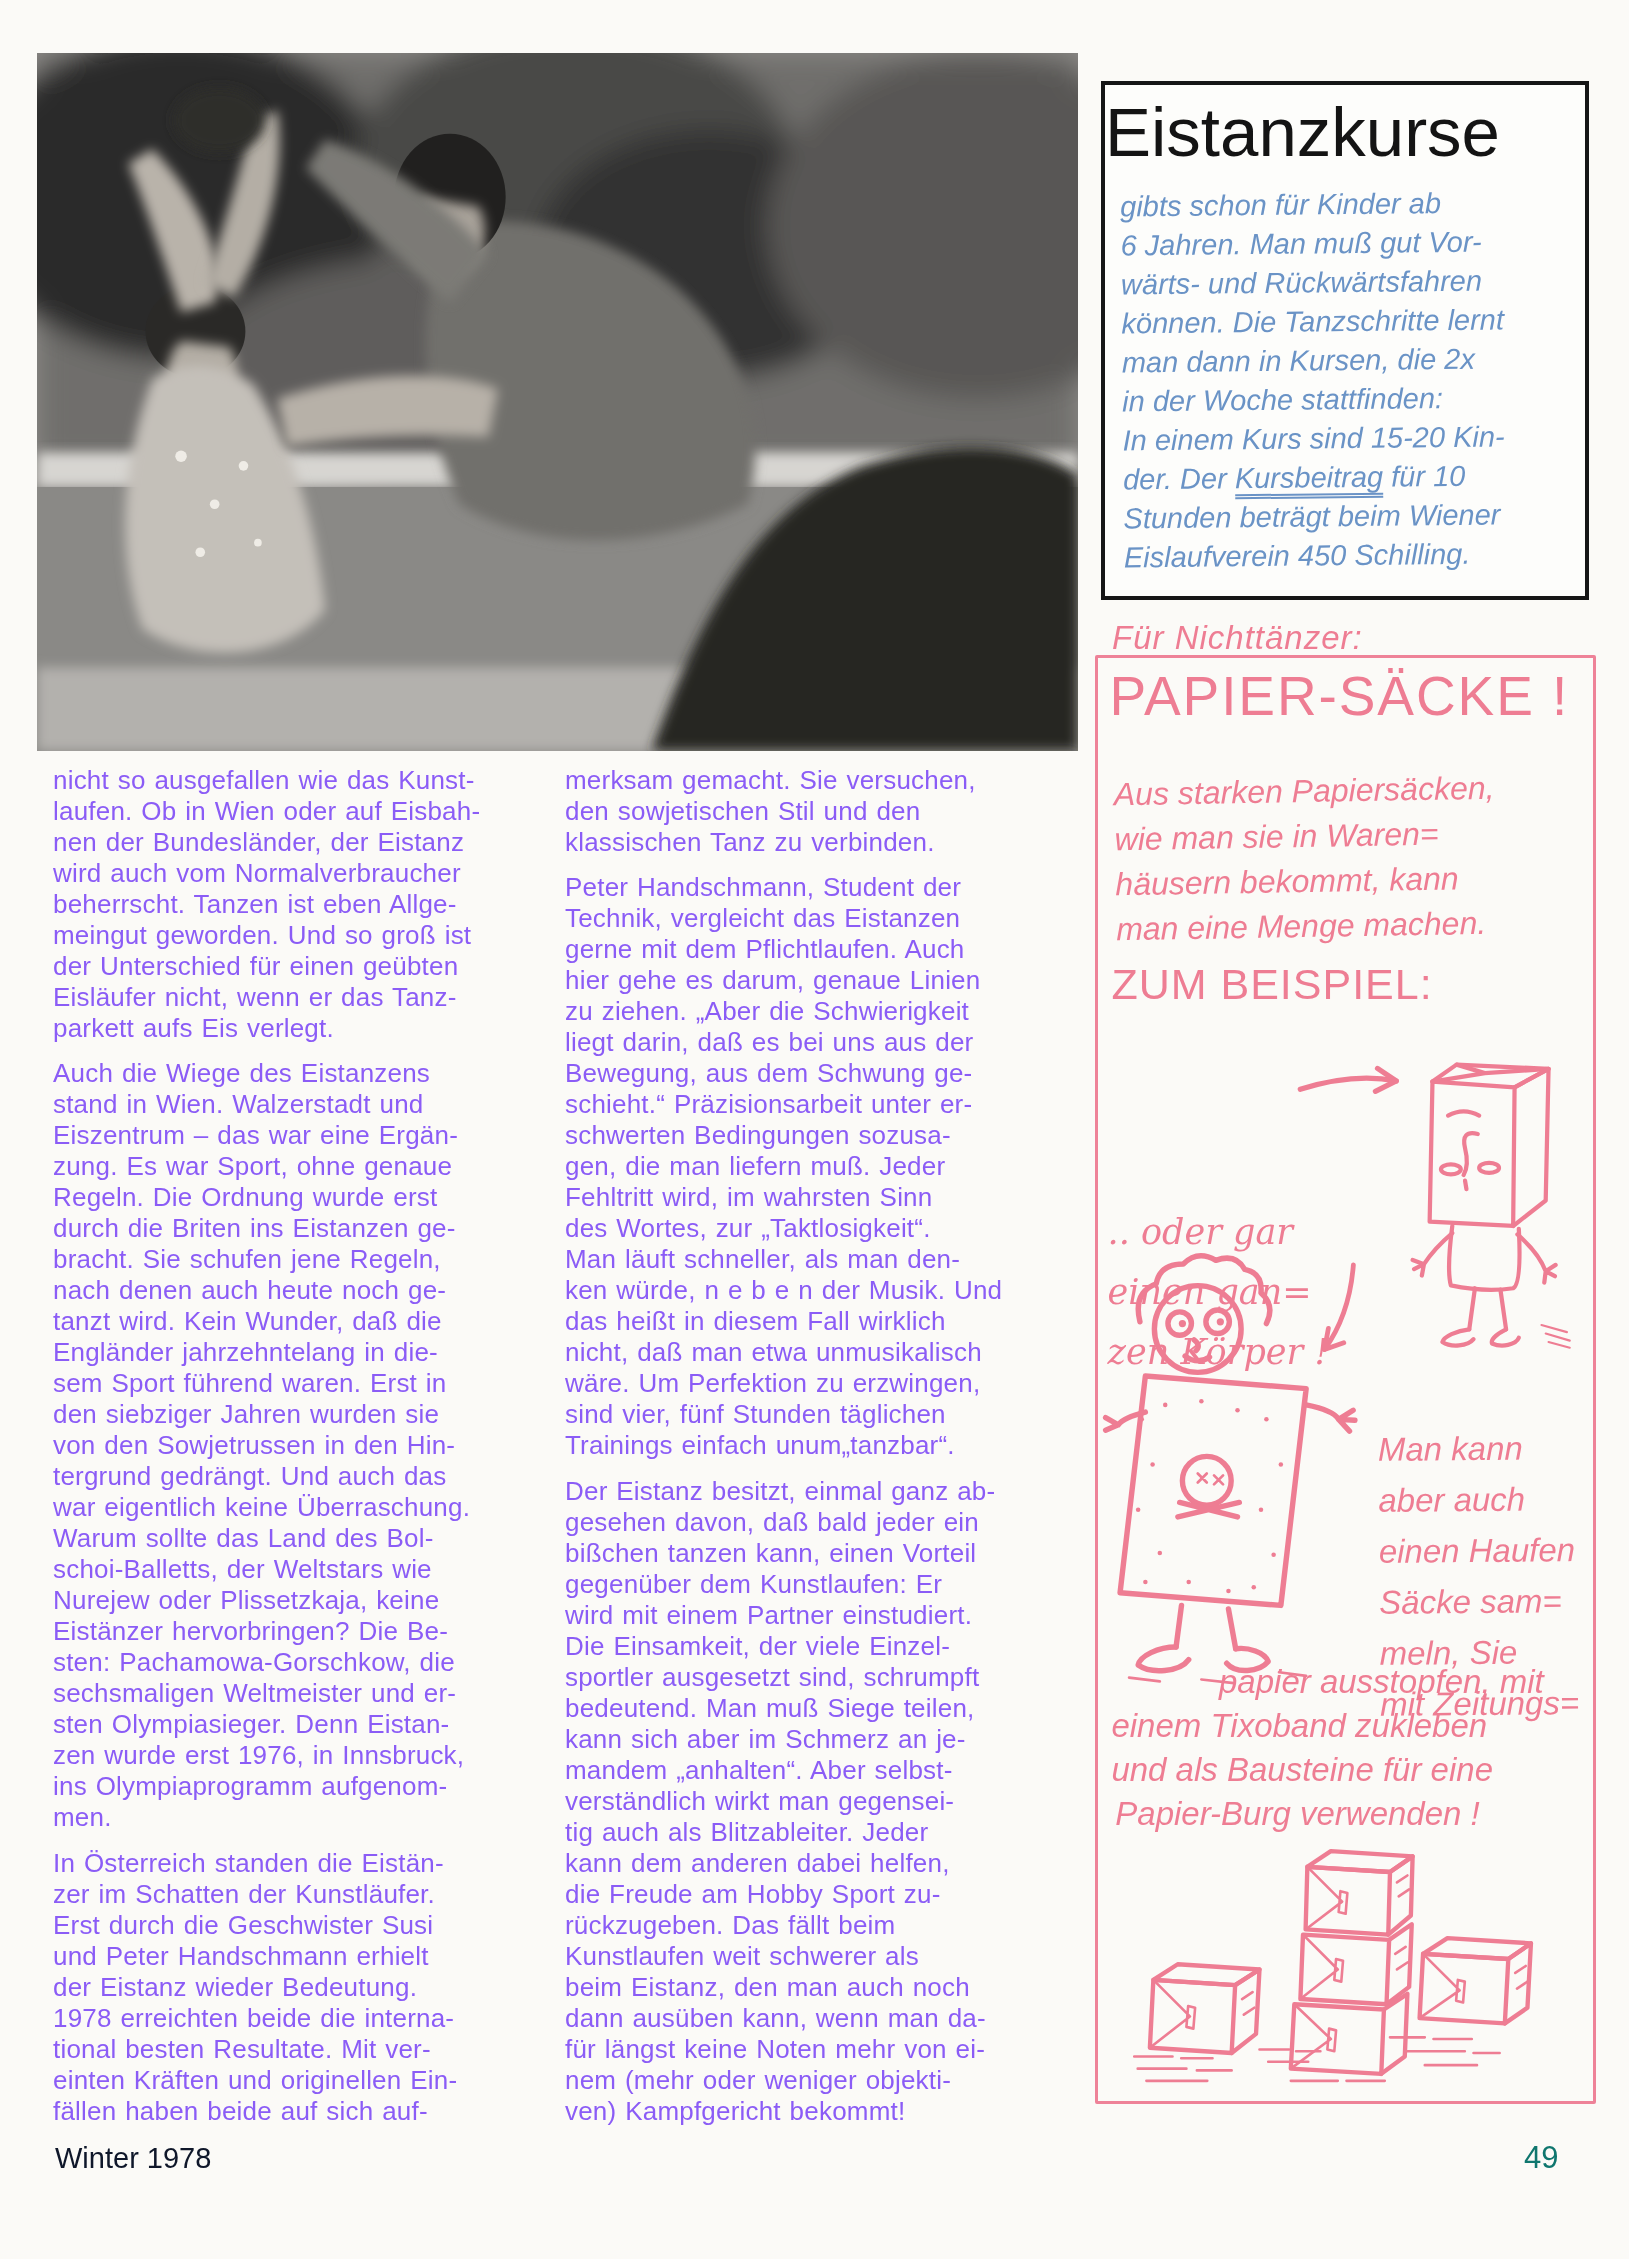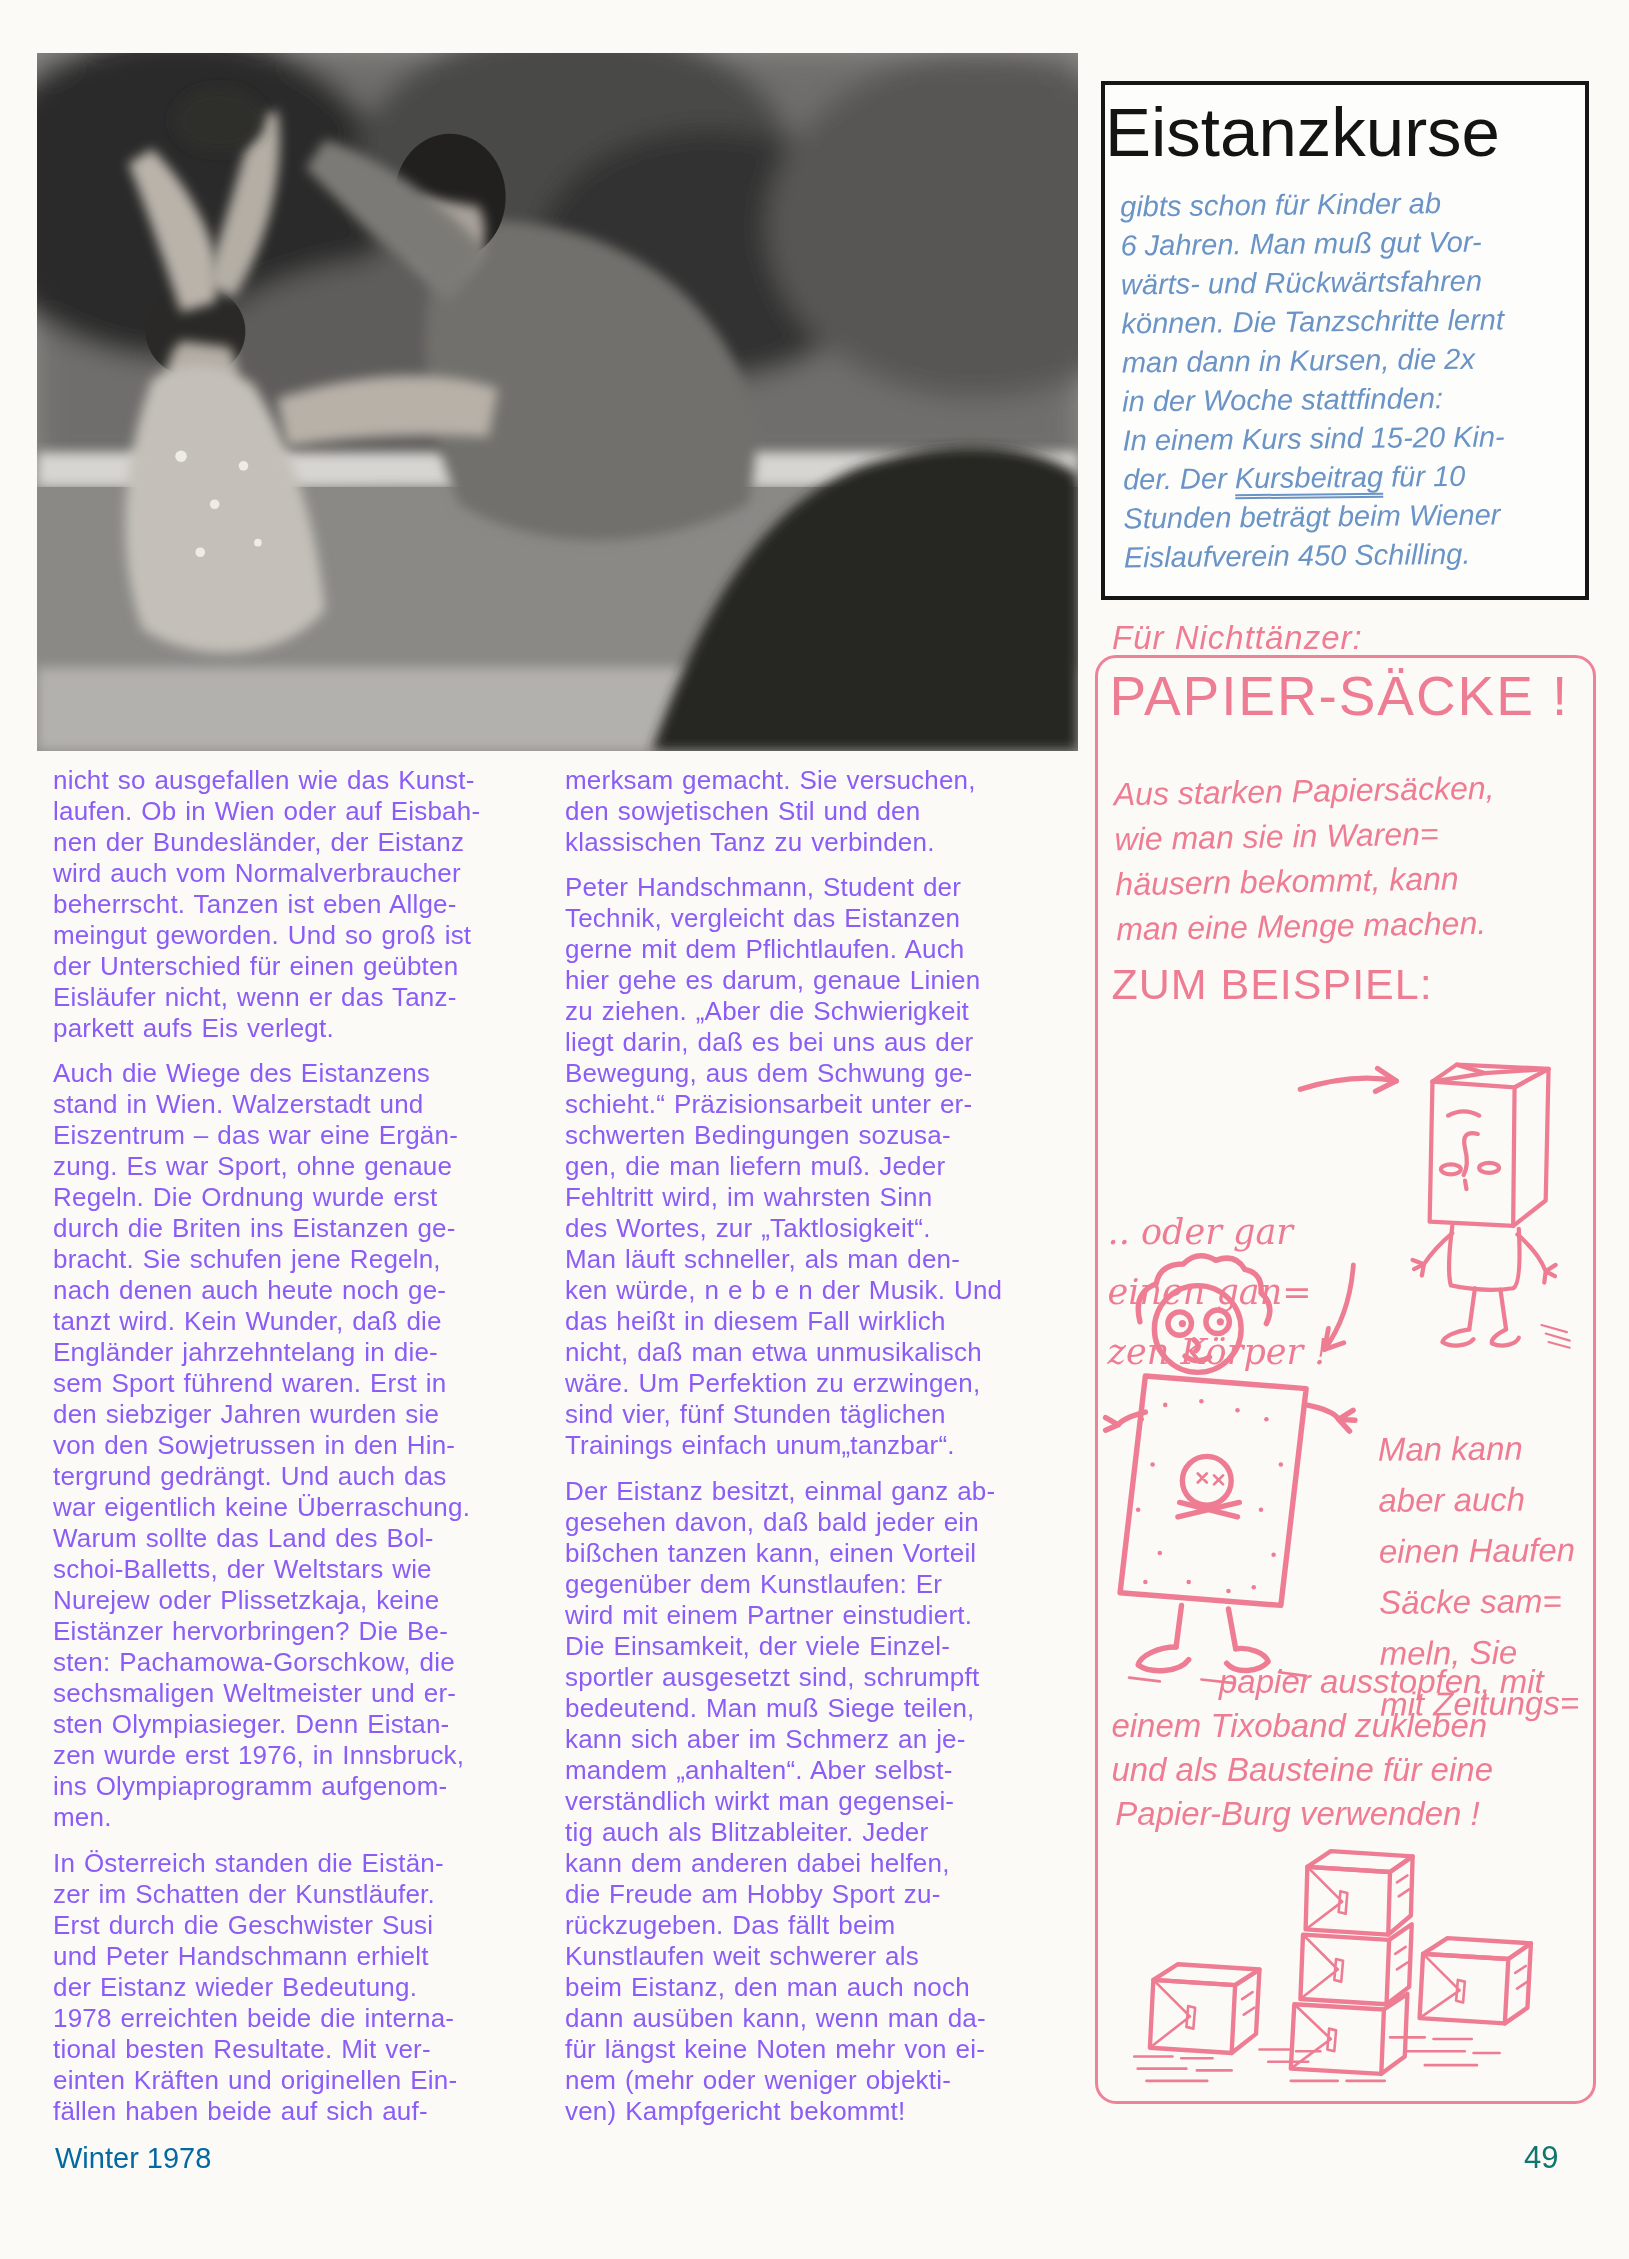--- a/index.html
+++ b/index.html
@@ -14,21 +14,21 @@
   
   .course-box{position:absolute;left:1101px;top:81px;width:488px;height:519px;border:4.8px solid #161616;background:#fdfdfb;padding:7.7px 0 0 0}
   .course-title{margin:5.8px 0 0 0;font-size:69px;font-weight:300;letter-spacing:0;color:#141414;line-height:1;font-family:"Liberation Sans",sans-serif}
   .hand{font-style:italic}
   .hand-blue{margin:17.3px 0 0 17.3px;color:#6a93c6;font-size:29px;line-height:39px;font-style:italic;transform:rotate(-0.6deg)}
   .hand-blue .u{border-bottom:5.8px double #6a93c6;padding-bottom:0}
 
   .nondancer{position:absolute;left:1112px;top:619px;color:#ee7d93;font-size:33px;letter-spacing:1px}
 
   
-  .paper-box{position:absolute;left:1095px;top:655px;width:501px;height:1449px;border:3.8px solid #ee8298;border-radius:21px}
+  .paper-box{position:absolute;left:1095px;top:655px;width:501px;height:1449px;border:3.8px solid #ee8298;border-radius:2px}
   .paper-title{position:absolute;left:11.5px;top:5.8px;font-size:55px;letter-spacing:1.9px;color:#ee7d93;font-style:normal;white-space:nowrap}
   .hand-pink{color:#ee7d93;font-style:italic}
   .pre{white-space:pre-line}
   .script{font-family:"DejaVu Serif",serif;font-style:italic}
   .intro{position:absolute;left:17.3px;top:111px;font-size:32px;line-height:45px;transform:rotate(-1deg)}
   .beispiel{position:absolute;left:13.4px;top:302px;font-size:43px;letter-spacing:1px;font-style:normal}
   .cap-head{position:absolute;left:19px;top:369px;font-size:35px;line-height:44px}
   .arrow-right{position:absolute;left:198px;top:400px;width:115px;height:48px}
   .bag-man{position:absolute;left:309px;top:342px;width:184px;height:384px}
   .cap-body{position:absolute;left:9.6px;top:544px;font-size:35px;line-height:60px}
@@ -41,21 +41,21 @@
   .w3{left:13.4px;top:1093px}
   .w4{left:17.3px;top:1137px}
   .cubes{position:absolute;left:11.5px;top:1174px;width:473px;height:261px}
 
   
   .col{position:absolute;top:765px;width:485px;font-size:26px;line-height:31px;color:#8b5cf6;letter-spacing:0.2px;word-spacing:1.4px}
   .col p{margin:0 0 14.4px 0;white-space:pre-line}
   .col-left{left:53px}
   .col-mid{left:565px}
 
-  .footer-left{position:absolute;left:55px;top:2142px;font-size:29px;color:#0369a1}
+  .footer-left{position:absolute;left:55px;top:2142px;font-size:29px;color:#0f172a}
   .page-num{position:absolute;left:1524px;top:2140px;font-size:31px;color:#0f766e}
 
   
   .ink{stroke:#ee7d93;fill:none;stroke-width:6;stroke-linecap:round;stroke-linejoin:round}
   .ink5{stroke:#ee7d93;fill:none;stroke-width:5;stroke-linecap:round;stroke-linejoin:round}
   .ink3{stroke:#ee7d93;fill:none;stroke-width:3;stroke-linecap:round;stroke-linejoin:round}
   .dot{fill:#ee7d93;stroke:none}
 </style>
 </head>
 <body>

